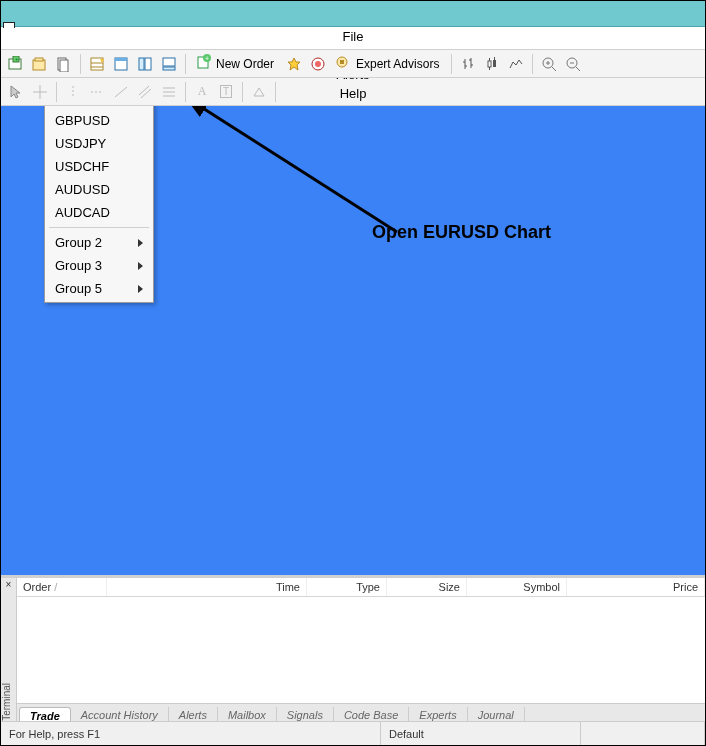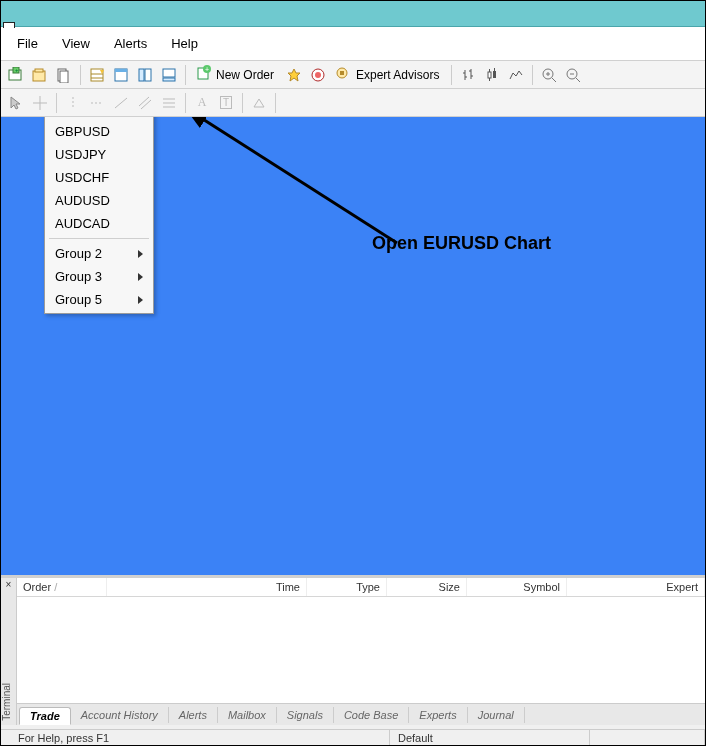--- a/index.html
+++ b/index.html
@@ -21,26 +21,27 @@
   }
   .titlebar-tab {
     position: absolute;
     left: 2px; top: 21px;
     width: 12px; height: 6px;
     border: 1px solid #222;
     border-bottom: none;
     background: #fff;
   }
   .menubar {
-    height: 34px;
+    height: 23px;
     background: #fff;
     display: flex;
     align-items: center;
     padding: 0 4px;
     border-bottom: 1px solid #d0d0d0;
+    flex-direction: column;
   }
   .menubar .menu-item {
     padding: 2px 12px;
     cursor: default;
     font-size: 13px;
   }
   .toolbar {
     height: 28px;
     background: #f4f4f4;
     border-bottom: 1px solid #d0d0d0;
@@ -230,27 +231,26 @@
     border: 1px solid #bbb;
     border-bottom: 1px solid #fff;
     border-radius: 3px 3px 0 0;
     position: relative;
     top: 1px;
   }
   
   .statusbar {
     position: absolute;
     left: 0; right: 0; bottom: 0;
-    height: 16px;
+    height: 24px;
     background: #f0f0f0;
     border-top: 1px solid #ccc;
     display: flex;
     font-size: 11px;
     color: #333;
-    padding-left: 9px;
   }
   .statusbar .cell {
     padding: 2px 8px;
     border-right: 1px solid #ccc;
     display: flex; align-items: center;
   }
 </style>
 </head>
 <body>
 
@@ -487,21 +487,21 @@
     <div class="close-x">×</div>
     <div class="vtext">Terminal</div>
   </div>
   <div class="term-body">
     <div class="term-header">
       <div class="col" style="flex:0 0 90px;"><span>Order</span> <span style="color:#aaa">/</span></div>
       <div class="col" style="flex:0 0 200px;text-align:right;">Time</div>
       <div class="col" style="flex:0 0 80px;text-align:right;">Type</div>
       <div class="col" style="flex:0 0 80px;text-align:right;">Size</div>
       <div class="col" style="flex:0 0 100px;text-align:right;">Symbol</div>
-      <div class="col" style="flex:1;text-align:right;">Expert</div>
+      <div class="col" style="flex:1;text-align:right;">Price</div>
     </div>
     <div class="term-fill"></div>
     <div class="term-tabs" id="term-tabs">
         <div class="term-tab active">Trade</div>
         <div class="term-tab">Account History</div>
         <div class="term-tab">Alerts</div>
         <div class="term-tab">Mailbox</div>
         <div class="term-tab">Signals</div>
         <div class="term-tab">Code Base</div>
         <div class="term-tab">Experts</div>

